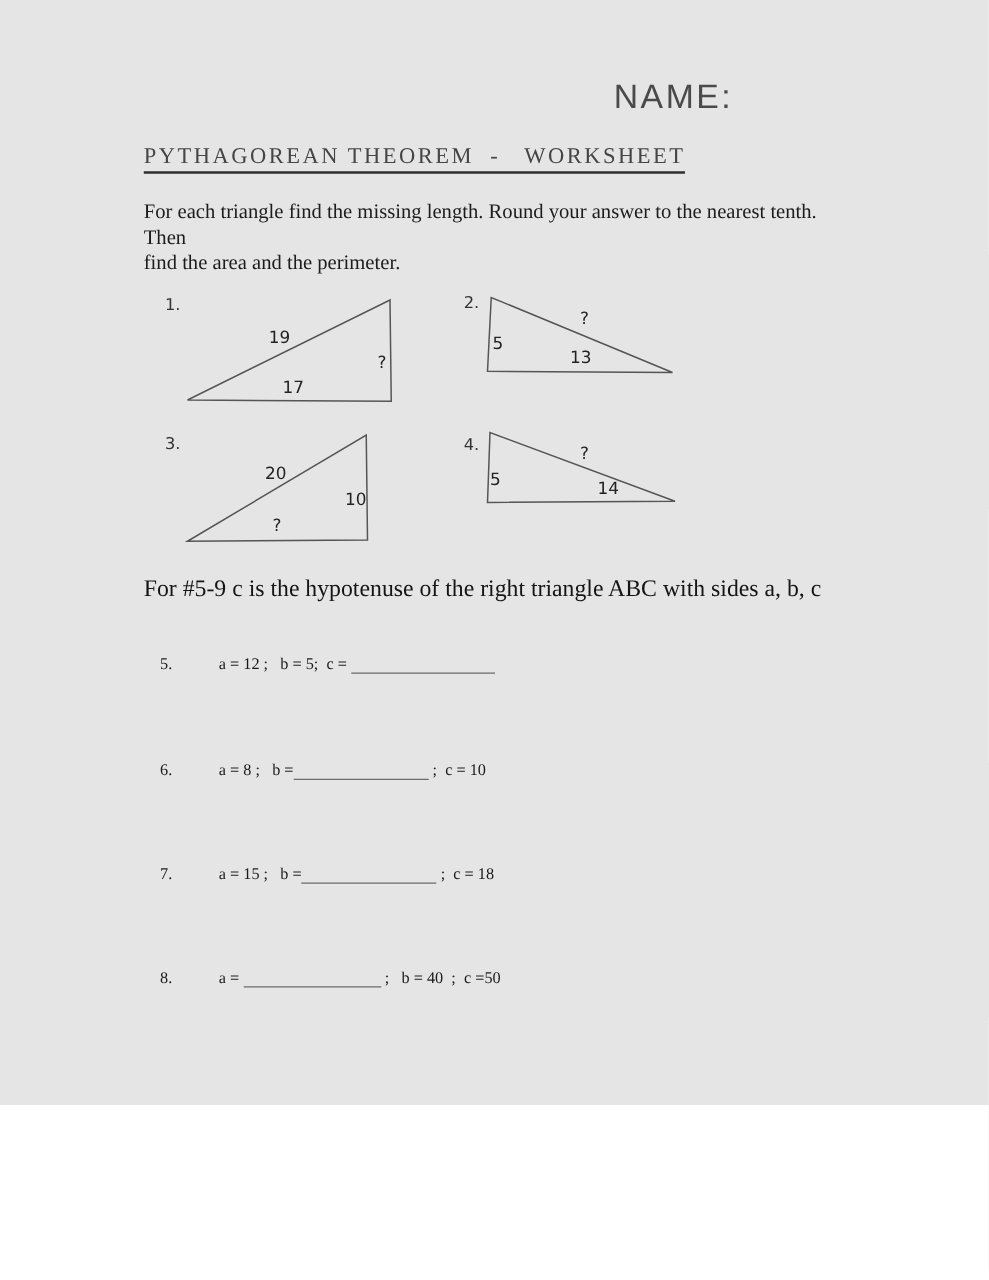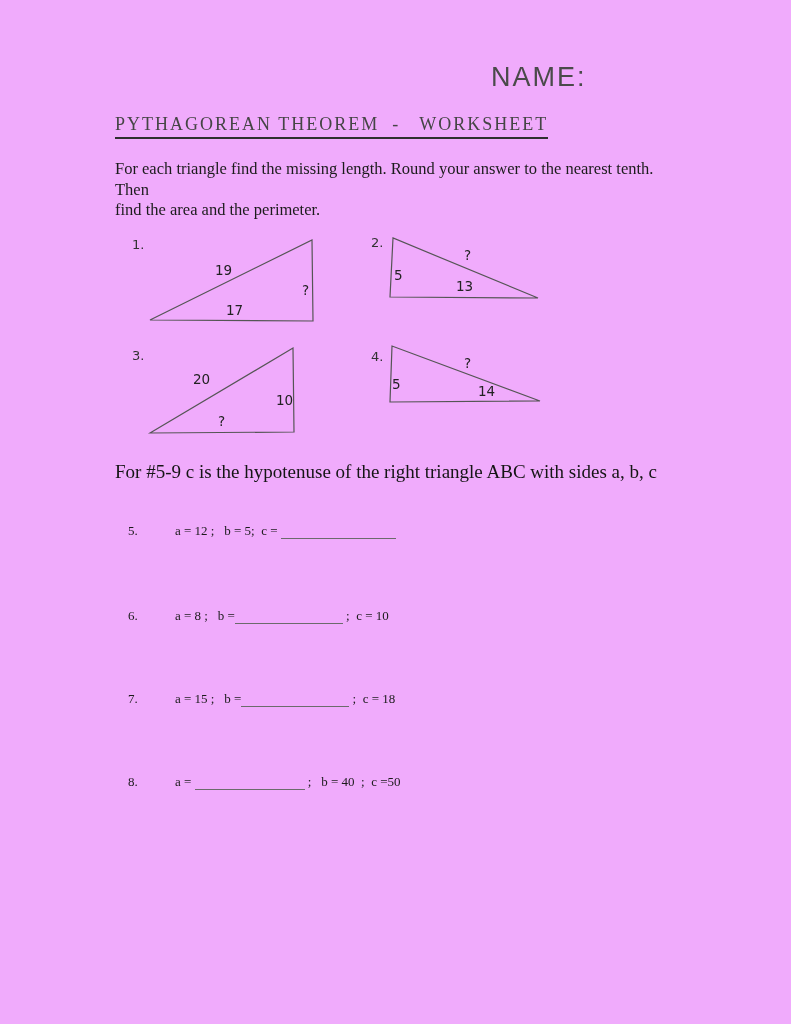--- a/index.html
+++ b/index.html
@@ -1,17 +1,17 @@
 <!DOCTYPE html>
 <html><head>
 <meta charset="utf-8">
 <style>
   * { margin:0; padding:0; box-sizing:border-box; }
   body { background:#ffffff; font-family:"Liberation Serif", serif; }
-  .page { position:relative; width:791px; height:1024px; background:#f0abfc; overflow:hidden; }
+  .page { position:relative; width:791px; height:884px; background:#e5e5e5; overflow:hidden; }
 
   .name-label {
     position:absolute; left:491px; top:62px;
     font-family:"Liberation Sans", sans-serif; font-weight:300;
     font-size:27px; letter-spacing:2px; color:#4a4a4a; white-space:pre;
   }
   .title {
     position:absolute; left:115px; top:115px;
     font-family:Liberation Serif, serif; font-weight:300;
     font-size:18px; letter-spacing:2px; color:#454545; white-space:pre;
@@ -75,21 +75,21 @@
     <polygon points="8,5 5,64 153,65"></polygon>
   </svg>
   <span class="tri-label" style="left:464px; top:247px;">?</span>
   <span class="tri-label" style="left:394px; top:267px;">5</span>
   <span class="tri-label" style="left:456px; top:278px;">13</span>
 
   <span class="tri-num" style="left:132px; top:348px;">3.</span>
   <svg class="tri-svg" style="left:145px; top:343px;" width="155" height="95">
     <polygon points="5,90 148,5 149,89"></polygon>
   </svg>
-  <span class="tri-label" style="left:193px; top:371px;">20</span>
+  <span class="tri-label" style="left:212px; top:371px;">20</span>
   <span class="tri-label" style="left:276px; top:392px;">10</span>
   <span class="tri-label" style="left:218px; top:413px;">?</span>
 
   <span class="tri-num" style="left:371px; top:349px;">4.</span>
   <svg class="tri-svg" style="left:385px; top:341px;" width="160" height="65">
     <polygon points="7,5 5,61 155,60"></polygon>
   </svg>
   <span class="tri-label" style="left:464px; top:355px;">?</span>
   <span class="tri-label" style="left:392px; top:376px;">5</span>
   <span class="tri-label" style="left:478px; top:383px;">14</span>

